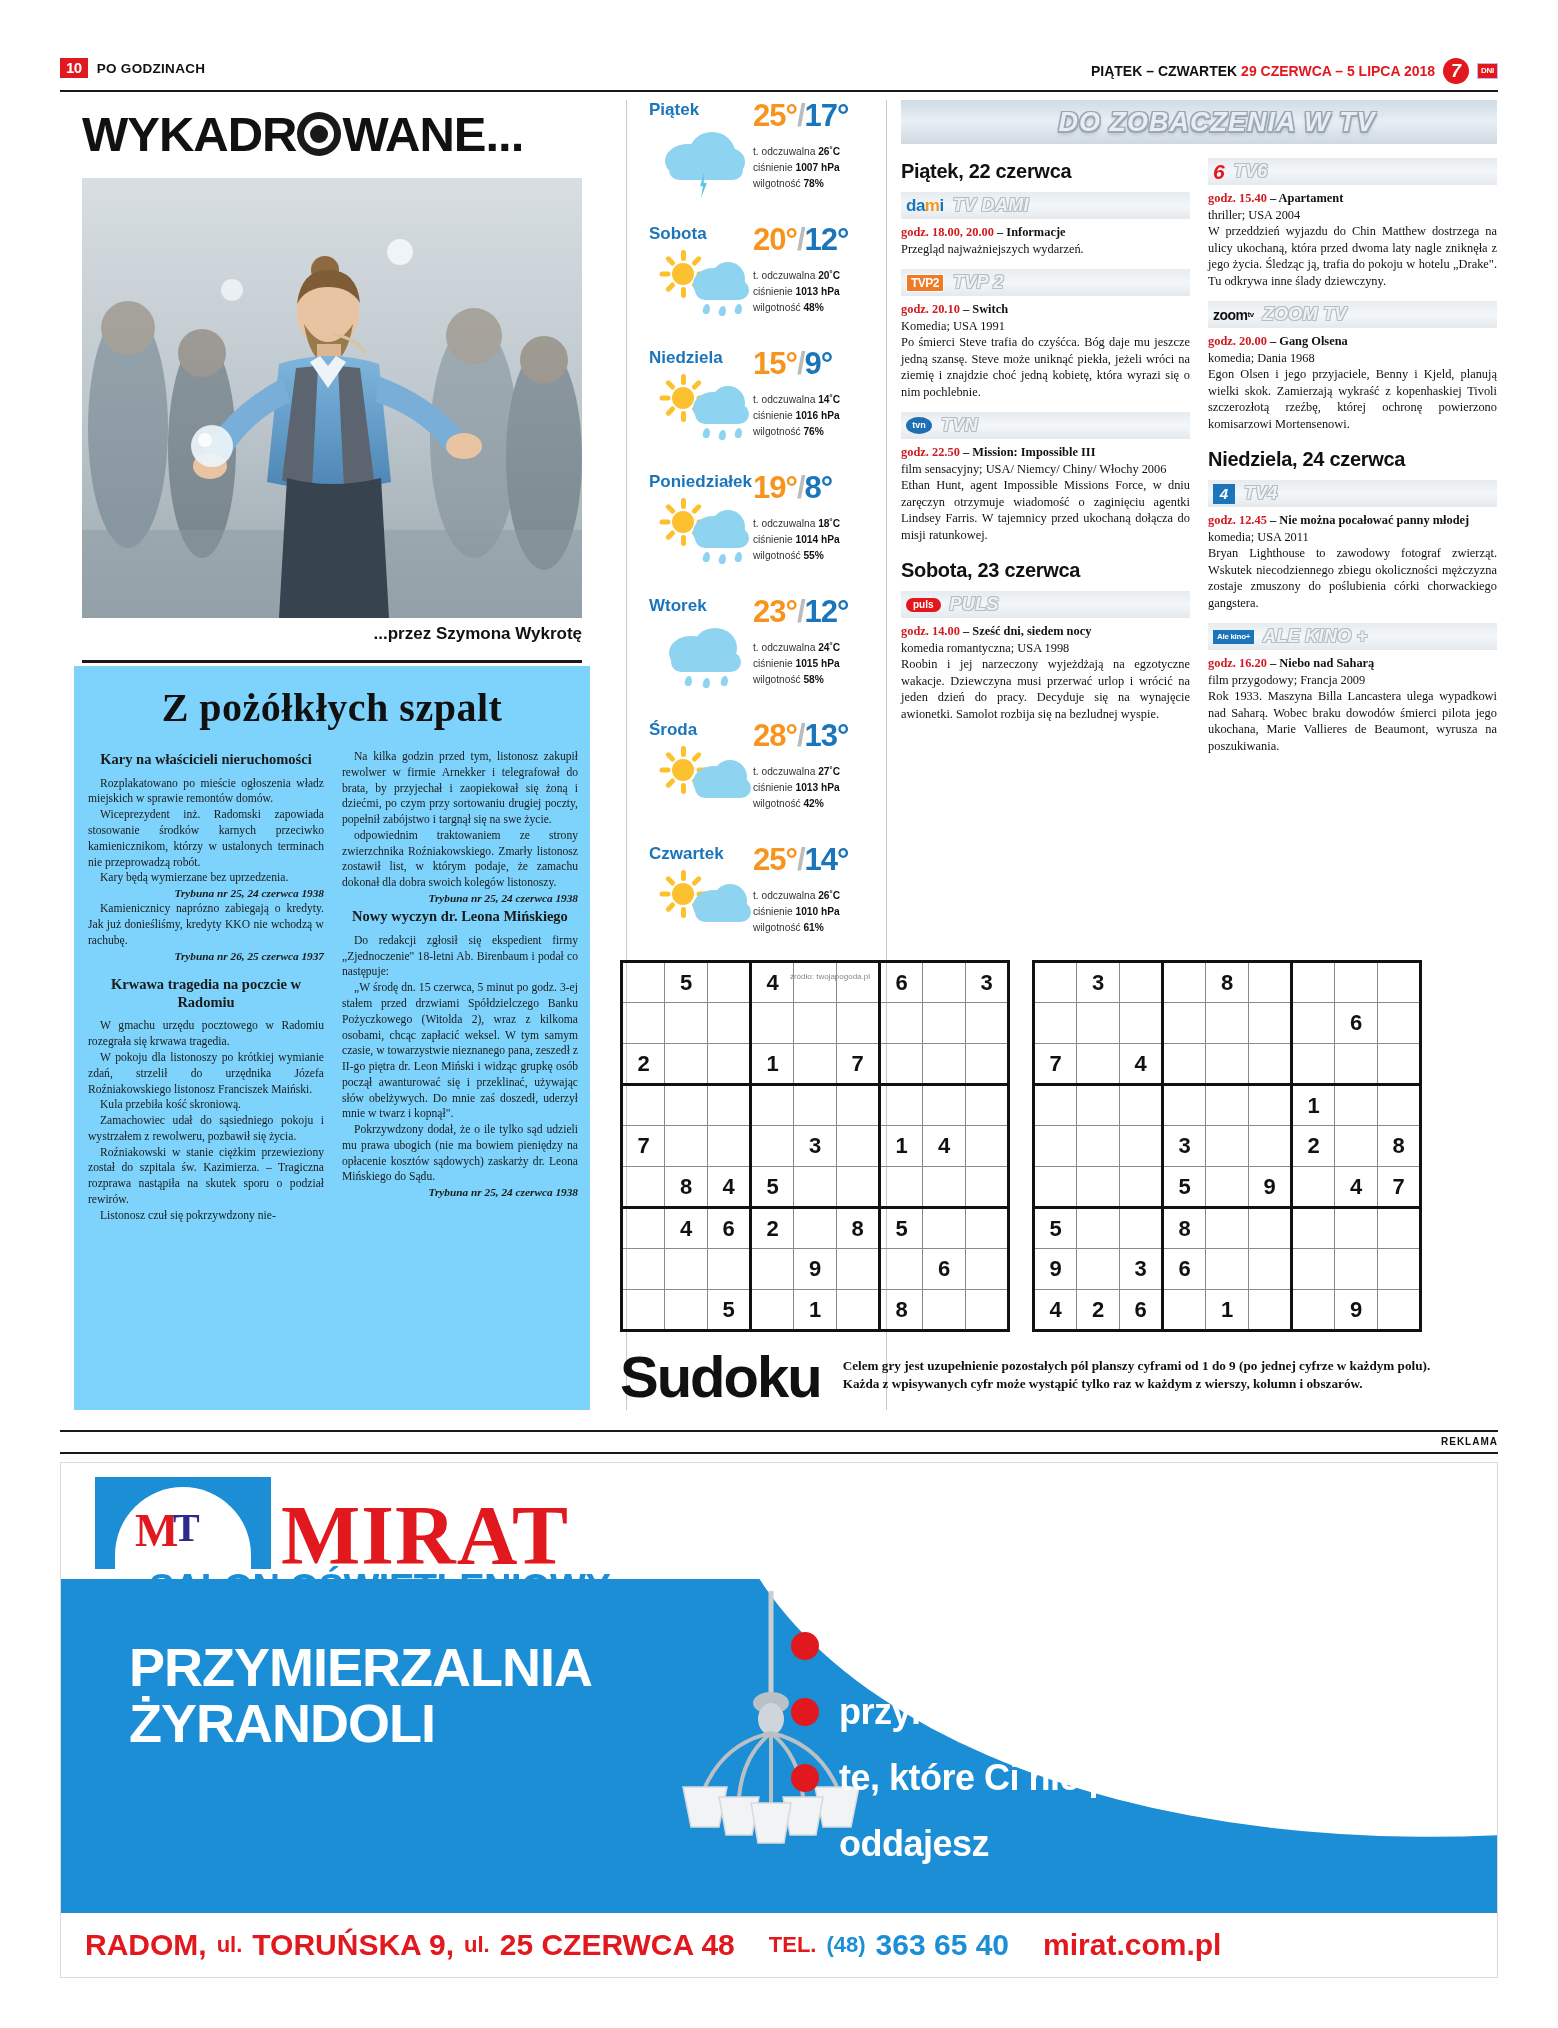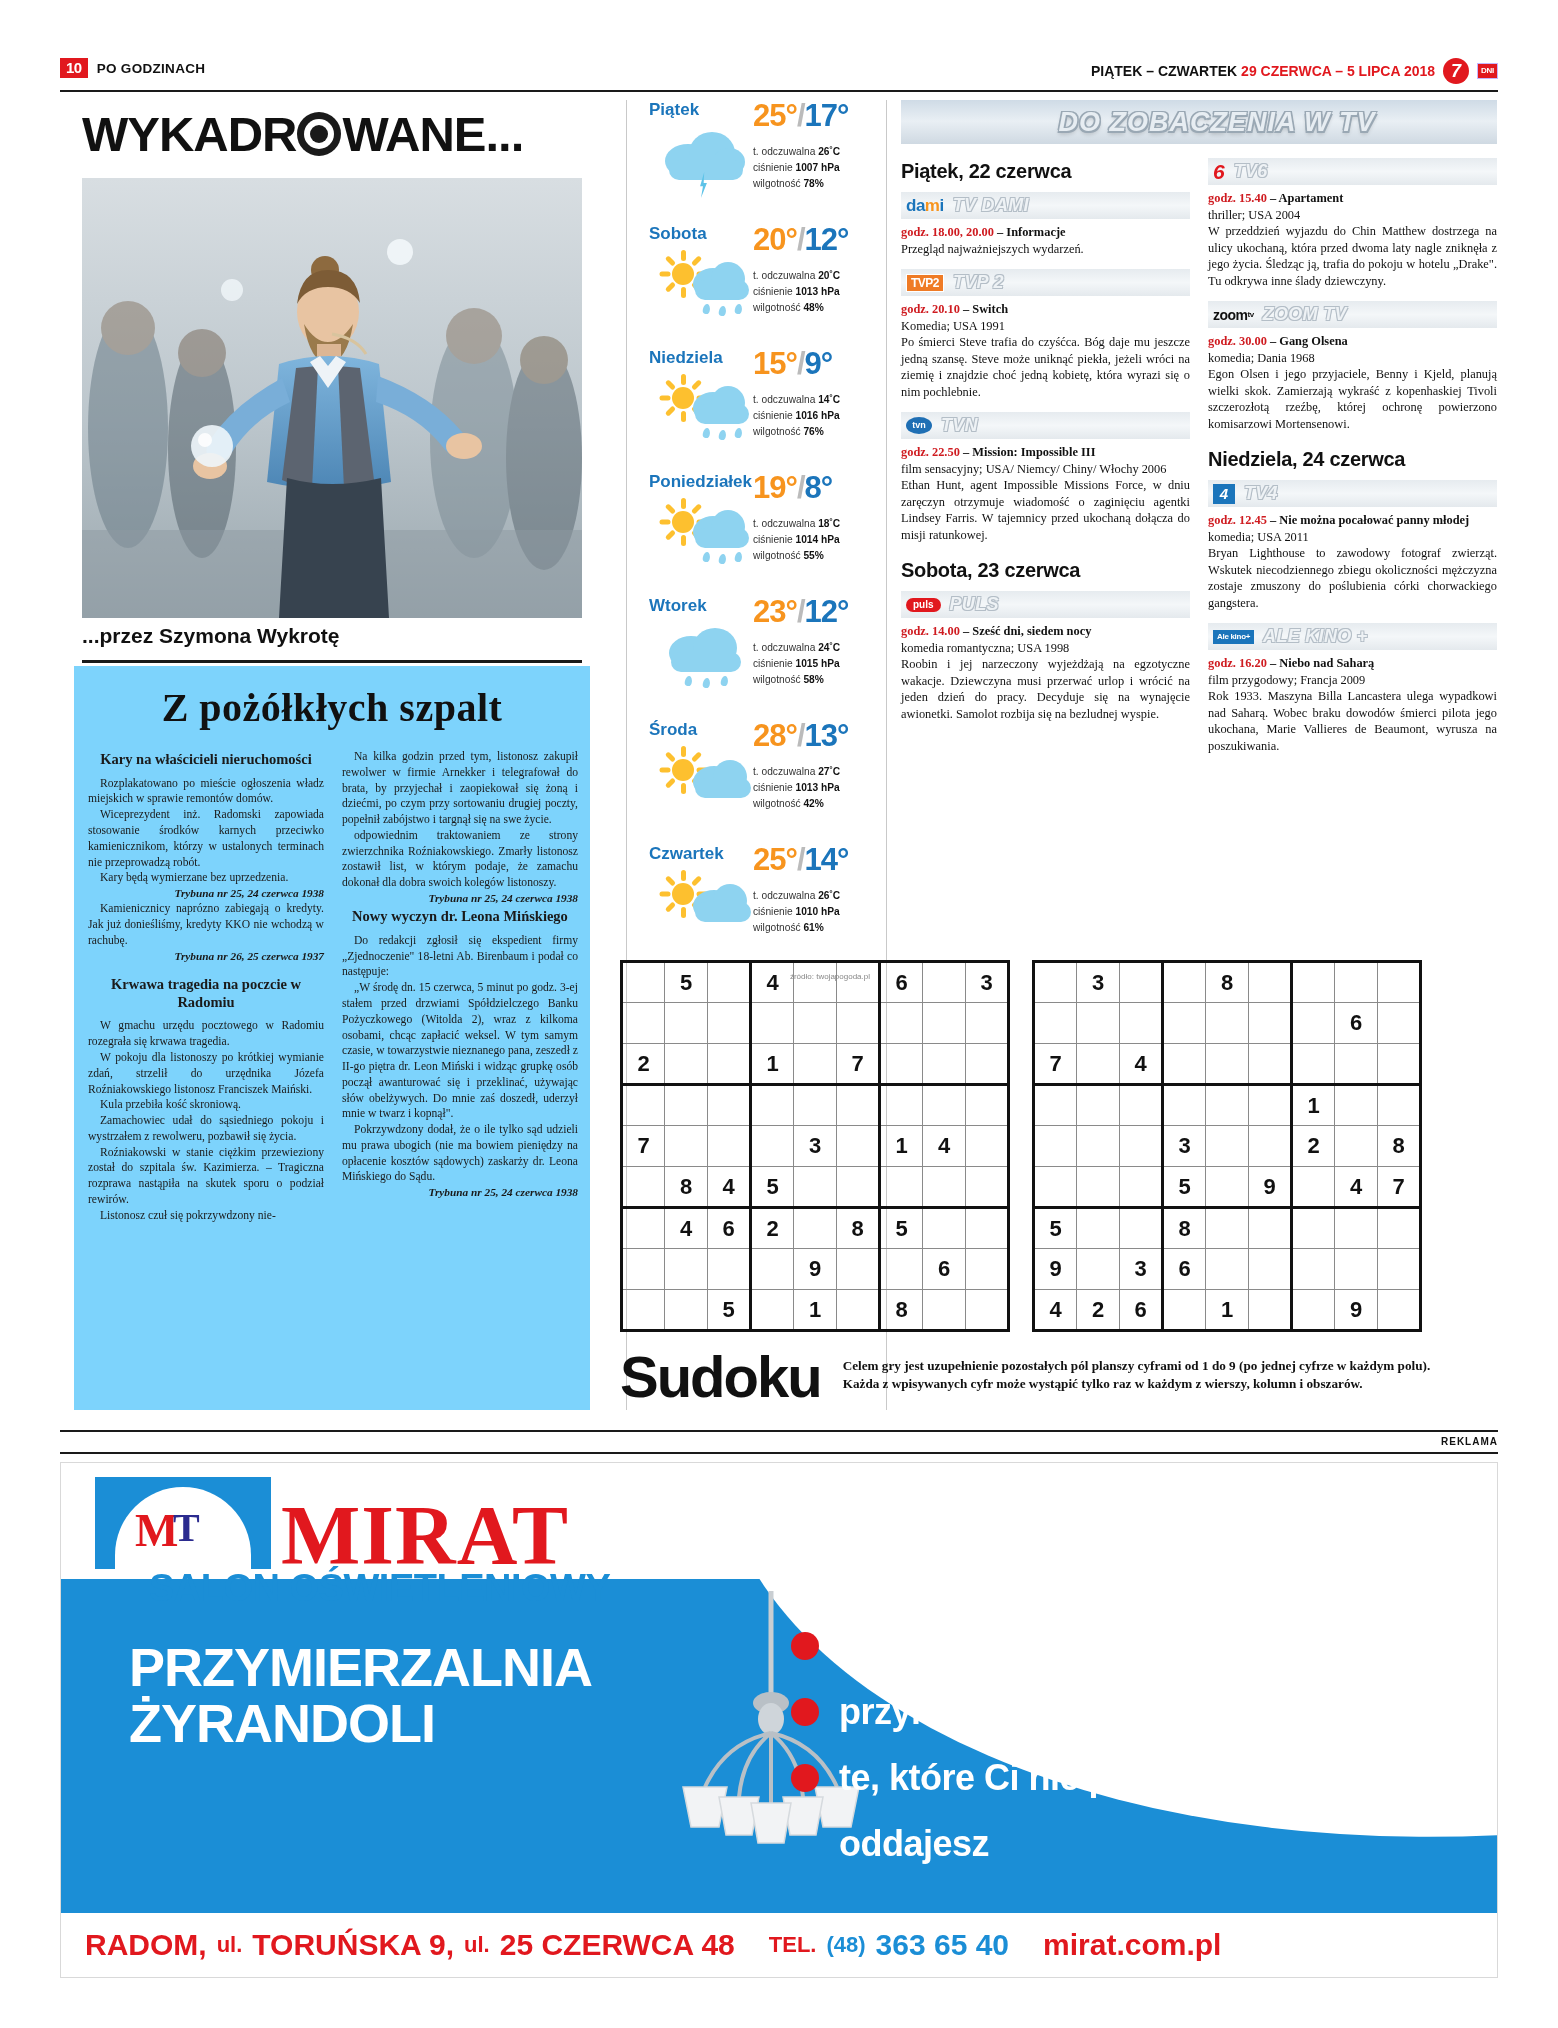--- a/index.html
+++ b/index.html
@@ -56,22 +56,22 @@
     background:#fff;
   }
   .aperture::after {
     content:""; position:absolute; inset:13px; border-radius:50%;
     background:#1a1a1a;
   }
 
   .photo-wrap { position:absolute; left:22px; top:78px; width:500px; height:440px; overflow:hidden; }
   .photo { width:100%; height:100%; display:block; }
   .photo-caption {
-    position:absolute; left:22px; top:524px; width:500px; 
-    font-weight:bold; font-size:21px; color:#111;
+    position:absolute; left:22px; top:524px; width:500px; text-align:right;
+    font-weight:bold; font-size:17px; color:#111;
   }
 
   .rule-double { position:absolute; left:22px; top:560px; width:500px; }
   .rule-double .r1 { height:3px; background:#1a1a1a; }
   .retro-panel {
     position:absolute; left:14px; top:566px; width:516px; height:744px;
     background:#7dd3fc;
     font-family:"Liberation Serif", serif;
   }
   .retro-title {
@@ -671,21 +671,21 @@
             <span class="hour">godz. 15.40</span><span class="pname"> – Apartament</span><br>
             <span>thriller; USA 2004</span><br>
             <span>W przeddzień wyjazdu do Chin Matthew dostrzega na ulicy ukochaną, która przed dwoma laty nagle zniknęła z jego życia. Śledząc ją, trafia do pokoju w hotelu „Drake". Tu odkrywa inne ślady dziewczyny.</span>
           </p>
 
           <div class="chanbar">
             <span class="logo-box lg-zoom">zoom<sup>tv</sup></span>
             <span class="chan-ghost">ZOOM TV</span>
           </div>
           <p class="prog">
-            <span class="hour">godz. 30.00</span><span class="pname"> – Gang Olsena</span><br>
+            <span class="hour">godz. 20.00</span><span class="pname"> – Gang Olsena</span><br>
             <span>komedia; Dania 1968</span><br>
             <span>Egon Olsen i jego przyjaciele, Benny i Kjeld, planują wielki skok. Zamierzają wykraść z kopenhaskiej Tivoli szczerozłotą rzeźbę, której ochronę powierzono komisarzowi Mortensenowi.</span>
           </p>
 
           <div class="tv-daytitle sp">Niedziela, 24 czerwca</div>
 
           <div class="chanbar">
             <span class="logo-box lg-tv4">4</span>
             <span class="chan-ghost">TV4</span>
           </div>

